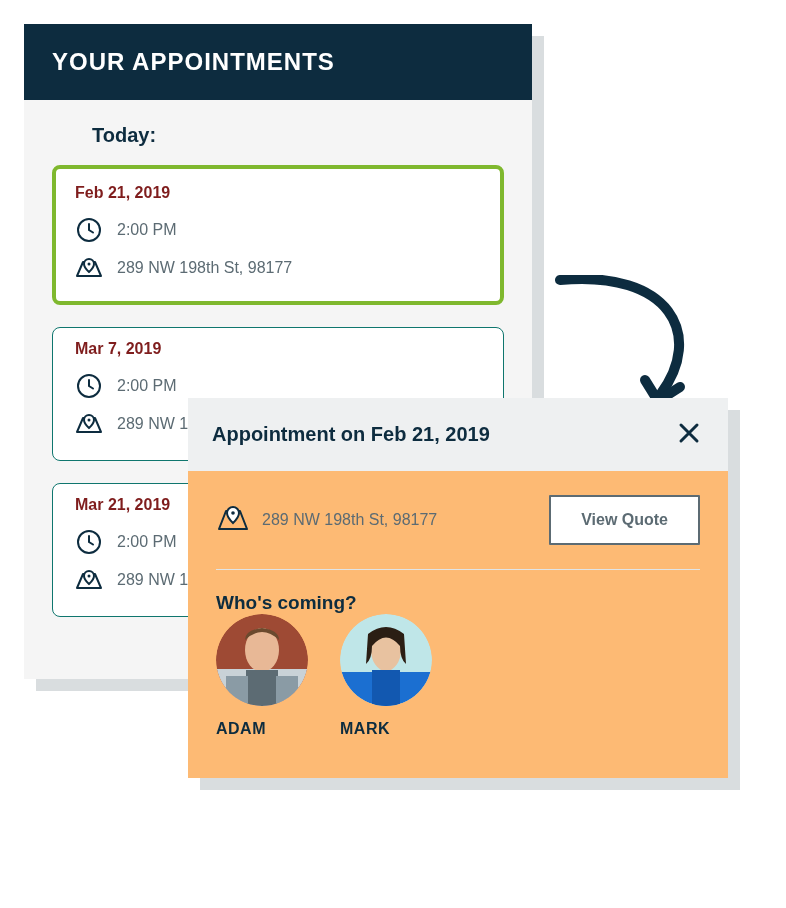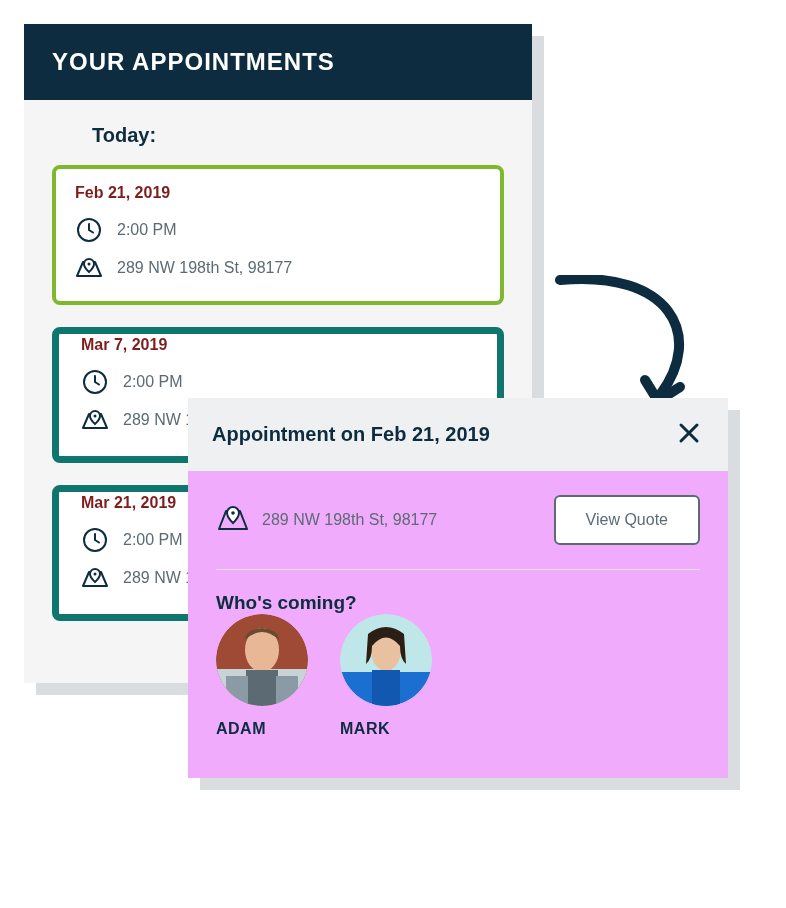--- a/index.html
+++ b/index.html
@@ -33,23 +33,23 @@
     }
     .section-label {
       font-size: 20px;
       font-weight: 800;
       color: #0d2c3f;
       margin-bottom: 18px;
       margin-left: 40px;
     }
     .appt-card {
       background: #fff;
-      border: 7px solid #0f766e;
+      border: 1px solid #0f766e;
       border-radius: 8px;
-      padding: 2px 22px 22px;
+      padding: 12px 22px 22px;
       margin-bottom: 22px;
     }
     .appt-card.selected {
       border: 4px solid #7fb82e;
       padding: 15px 19px 19px;
     }
     .appt-date {
       font-size: 16px;
       font-weight: 800;
       color: #7f1d1d;
@@ -80,21 +80,21 @@
       left: 540px;
       width: 180px;
       height: 150px;
     }
 
     .detail-panel {
       position: absolute;
       top: 398px;
       left: 188px;
       width: 540px;
-      background: #f0abfc;
+      background: #fdba74;
       box-shadow: 12px 12px 0 0 #d9dddf;
     }
     .detail-header {
       background: #eef0f1;
       padding: 20px 24px;
       display: flex;
       align-items: center;
       justify-content: space-between;
     }
     .detail-title {
@@ -131,24 +131,24 @@
       height: 32px;
     }
     .detail-address-text {
       color: #5c6b73;
       font-size: 16px;
     }
     .view-quote-btn {
       border: 2px solid #5c6b73;
       background: #fff;
       color: #5c6b73;
-      font-weight: 400;
+      font-weight: 700;
       font-size: 16px;
       padding: 14px 30px;
-      border-radius: 6px;
+      border-radius: 1px;
       cursor: pointer;
     }
     .divider {
       border: none;
       border-top: 1px solid #e0e4e6;
       margin-bottom: 22px;
     }
     .whos-coming-label {
       font-size: 19px;
       font-weight: 800;

